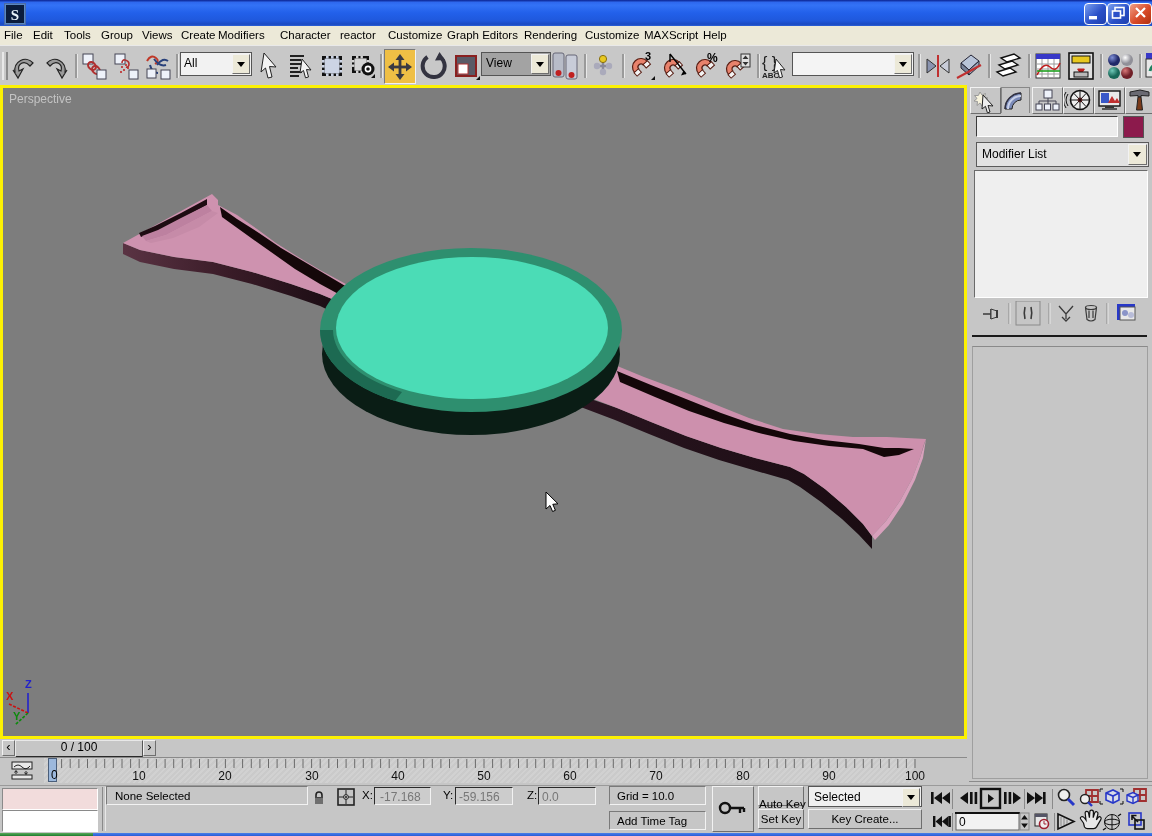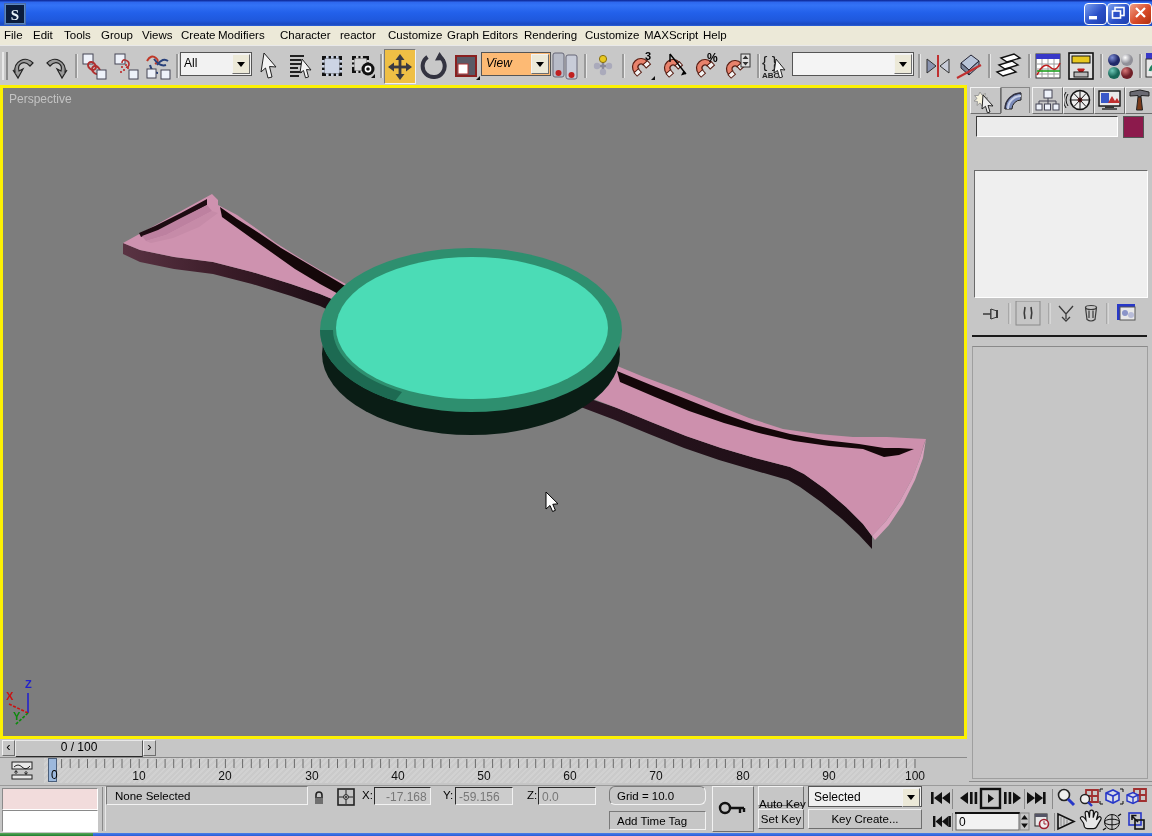--- a/index.html
+++ b/index.html
@@ -200,21 +200,21 @@
       <path d="M20.5 1 L26 9 L16 9.5 Z" fill="#333340"></path>
     </svg>
 
     <svg class="tbtn" style="left:452px" viewBox="0 0 28 30">
       <rect x="4" y="5" width="20" height="20" fill="#5a5a66"></rect>
       <rect x="4" y="5" width="20" height="20" fill="none" stroke="#8a2020" stroke-width="2"></rect>
       <rect x="6" y="13" width="10" height="10" fill="#fff" stroke="#b03030"></rect>
       <path d="M24 29 l4 0 l0 -4 z" fill="#111"></path>
     </svg>
 
-    <div class="abs" style="left:481px;top:6px;width:68px;height:22px;background:#fdba74;border:1px solid #555;font-style:italic;">
+    <div class="abs" style="left:481px;top:6px;width:68px;height:22px;background:#a3a3a3;border:1px solid #555;">
       <span style="position:absolute;left:4px;top:3px;font-size:12px;">View</span>
       <div class="abs raised" style="right:1px;top:1px;width:16px;height:18px;background:#ece9d8;">
         <div class="abs" style="left:4px;top:7px;border-left:4px solid transparent;border-right:4px solid transparent;border-top:5px solid #000;"></div>
       </div>
     </div>
 
     <svg class="tbtn" style="left:551px" viewBox="0 0 28 30">
       <rect x="2" y="2" width="11" height="24" rx="2" fill="#b8bcc8" stroke="#667"></rect>
       <rect x="15" y="4" width="11" height="24" rx="2" fill="#c8ccd8" stroke="#667"></rect>
       <circle cx="7.5" cy="22" r="3" fill="#c02020"></circle>
@@ -463,20 +463,26 @@
         <svg width="27" height="25" viewBox="0 0 27 25">
             <path d="M4 4 L14 2 L23 4 L23 8 L15 7.5 L15 9 L12 9 L12 7.5 L4 8 Z" fill="#6a6a72" stroke="#222"></path>
             <path d="M12 9 h3 l1.5 13 h-6 Z" fill="#7a3a1a" stroke="#222"></path>
           </svg>
       </div>
     </div>
 
     <div class="abs" style="left:9px;top:31px;width:140px;height:19px;background:#ececec;border:1.5px solid #3a3a3a;border-bottom-color:#fff;border-right-color:#fff;"></div>
     <div class="abs" style="left:156px;top:31px;width:19px;height:20px;background:#8c1a4c;border:1px solid #555;"></div>
 
+    <div class="abs" style="left:9px;top:57px;width:171px;height:23px;background:#e2e2e2;border:1px solid #5a5a5a;">
+      <span style="position:absolute;left:5px;top:4px;font-size:12px;">Modifier List</span>
+      <div class="abs raised" style="right:1px;top:1px;width:17px;height:19px;background:#ece9d8;">
+        <div class="abs" style="left:4px;top:7px;border-left:4.5px solid transparent;border-right:4.5px solid transparent;border-top:5px solid #000;"></div>
+      </div>
+    </div>
 
     <div class="abs" style="left:7px;top:85px;width:172px;height:126px;background:#efefef;border:1px solid #6a6a6a;border-bottom-color:#fff;border-right-color:#fff;"></div>
 
     <svg class="abs" style="left:12px;top:216px" width="170" height="26" viewBox="0 0 170 26">
       <g stroke="#3a3a3a" fill="none">
         <path d="M4 13 h8 M12 8 v10" stroke-width="1.6"></path>
         <path d="M12 8 l6 2 v6 l-6 2 Z" fill="#c6c6c6"></path>
         <path d="M18 9 v8" stroke-width="2"></path>
       </g>
       <path d="M30 2 v21" stroke="#8a8a8a"></path>
@@ -650,26 +656,26 @@
         <rect x="2" y="7" width="8" height="7" fill="#444"></rect>
         <path d="M2 9 h8 M2 11 h8 M2 13 h8" stroke="#999"></path>
       </svg>
     <svg class="abs" style="left:337px;top:3px" width="18" height="18" viewBox="0 0 18 18">
         <rect x="1" y="1" width="16" height="16" fill="#c6c6c6" stroke="#222" stroke-width="1.6"></rect>
         <path d="M9 2 V16 M2 9 H16" stroke="#222"></path>
         <circle cx="9" cy="9" r="2.4" fill="#c6c6c6" stroke="#222"></circle>
         <circle cx="9" cy="9" r="1" fill="#222"></circle>
       </svg>
     <div class="abs fld" style="left:362px;top:4px;">X:</div>
-    <div class="abs sunken" style="left:374px;top:2px;width:57px;height:18px;background:#cccccc;border-top-color:#2a2a2a;border-left-color:#2a2a2a;font-size:12px;color:#777;padding:2px 0 0 11px;box-sizing:border-box;">-17.168</div>
+    <div class="abs sunken" style="left:374px;top:2px;width:57px;height:18px;background:#cccccc;border-top-color:#2a2a2a;border-left-color:#2a2a2a;font-size:12px;color:#777;padding:2px 0 0 5px;box-sizing:border-box;">-17.168</div>
     <div class="abs fld" style="left:443px;top:4px;">Y:</div>
     <div class="abs sunken" style="left:455px;top:2px;width:58px;height:18px;background:#cccccc;border-top-color:#2a2a2a;border-left-color:#2a2a2a;font-size:12px;color:#777;padding:2px 0 0 3px;box-sizing:border-box;">-59.156</div>
     <div class="abs fld" style="left:527px;top:4px;">Z:</div>
     <div class="abs sunken" style="left:538px;top:2px;width:58px;height:18px;background:#cccccc;border-top-color:#2a2a2a;border-left-color:#2a2a2a;font-size:12px;color:#777;padding:2px 0 0 3px;box-sizing:border-box;">0.0</div>
-    <div class="abs fld sunken" style="left:609px;top:1px;width:97px;height:19px;padding:3px 0 0 7px;box-sizing:border-box;border-radius:6px;">Grid = 10.0</div>
+    <div class="abs fld sunken" style="left:609px;top:1px;width:97px;height:19px;padding:3px 0 0 7px;box-sizing:border-box;">Grid = 10.0</div>
     <div class="abs fld sunken" style="left:609px;top:26px;width:97px;height:19px;padding:3px 0 0 7px;box-sizing:border-box;">Add Time Tag</div>
     <div class="abs raised" style="left:712px;top:1px;width:40px;height:44px;background:#c6c6c6;">
       <svg width="38" height="42" viewBox="0 0 38 42">
           <circle cx="12" cy="21" r="5" fill="none" stroke="#111" stroke-width="2.4"></circle>
           <path d="M17 21 h14 M27 21 v5 M31 21 v4" stroke="#111" stroke-width="2.4" fill="none"></path>
         </svg>
     </div>
     <div class="abs fld raised" style="left:758px;top:1px;width:46px;height:20px;text-align:center;padding-top:11px;box-sizing:border-box;background:#c6c6c6;">Auto Key</div>
     <div class="abs fld raised" style="left:758px;top:24px;width:46px;height:20px;text-align:center;padding-top:3px;box-sizing:border-box;background:#c6c6c6;">Set Key</div>
     <div class="abs" style="left:808px;top:1px;width:114px;height:21px;background:#f0f0f0;border:1px solid #555;box-sizing:border-box;">

